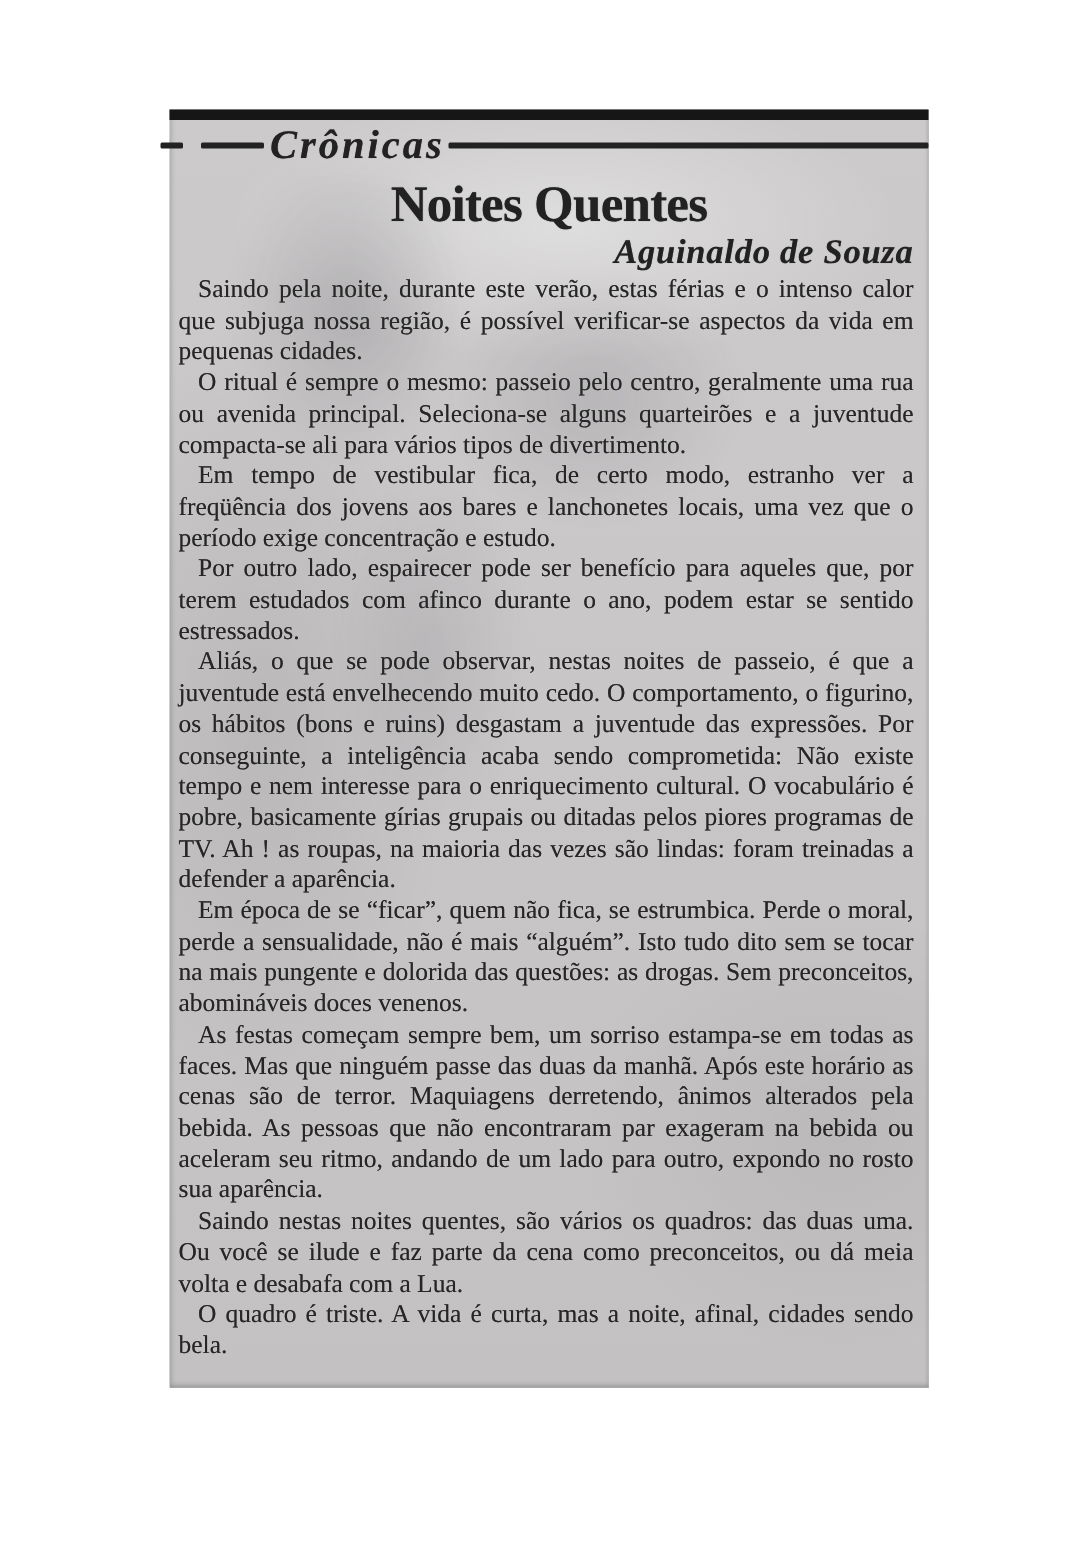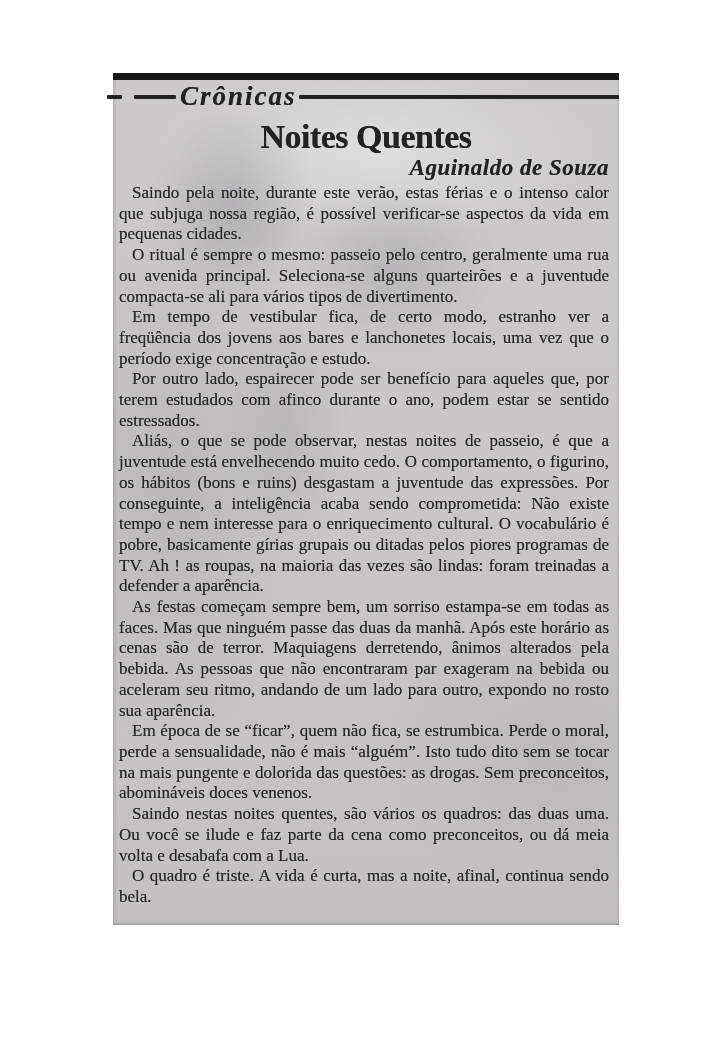--- a/index.html
+++ b/index.html
@@ -135,20 +135,20 @@
     <h1 class="article-title">Noites Quentes</h1>
 
     <div class="article-byline">Aguinaldo de Souza</div>
 
     <div class="article-body">
       <p>Saindo pela noite, durante este verão, estas férias e o intenso calor que subjuga nossa região, é possível verificar-se aspectos da vida em pequenas cidades.</p>
       <p>O ritual é sempre o mesmo: passeio pelo centro, geralmente uma rua ou avenida principal. Seleciona-se alguns quarteirões e a juventude compacta-se ali para vários tipos de divertimento.</p>
       <p>Em tempo de vestibular fica, de certo modo, estranho ver a freqüência dos jovens aos bares e lanchonetes locais, uma vez que o período exige concentração e estudo.</p>
       <p>Por outro lado, espairecer pode ser benefício para aqueles que, por terem estudados com afinco durante o ano, podem estar se sentido estressados.</p>
       <p>Aliás, o que se pode observar, nestas noites de passeio, é que a juventude está envelhecendo muito cedo. O comportamento, o figurino, os hábitos (bons e ruins) desgastam a juventude das expressões. Por conseguinte, a inteligência acaba sendo comprometida: Não existe tempo e nem interesse para o enriquecimento cultural. O vocabulário é pobre, basicamente gírias grupais ou ditadas pelos piores programas de TV. Ah ! as roupas, na maioria das vezes são lindas: foram treinadas a defender a aparência.</p>
+      <p>Em época de se “ficar”, quem não fica, se estrumbica. Perde o moral, perde a sensualidade, não é mais “alguém”. Isto tudo dito sem se tocar na mais pungente e dolorida das questões: as drogas. Sem preconceitos, abomináveis doces venenos.</p>
       <p>As festas começam sempre bem, um sorriso estampa-se em todas as faces. Mas que ninguém passe das duas da manhã. Após este horário as cenas são de terror. Maquiagens derretendo, ânimos alterados pela bebida. As pessoas que não encontraram par exageram na bebida ou aceleram seu ritmo, andando de um lado para outro, expondo no rosto sua aparência.</p>
-      <p>Em época de se “ficar”, quem não fica, se estrumbica. Perde o moral, perde a sensualidade, não é mais “alguém”. Isto tudo dito sem se tocar na mais pungente e dolorida das questões: as drogas. Sem preconceitos, abomináveis doces venenos.</p>
       <p>Saindo nestas noites quentes, são vários os quadros: das duas uma. Ou você se ilude e faz parte da cena como preconceitos, ou dá meia volta e desabafa com a Lua.</p>
-      <p>O quadro é triste. A vida é curta, mas a noite, afinal, continua sendo bela.</p>
+      <p>O quadro é triste. A vida é curta, mas a noite, afinal, cidades sendo bela.</p>
     </div>
 
   </div>
 </div>
 
 </body></html>

